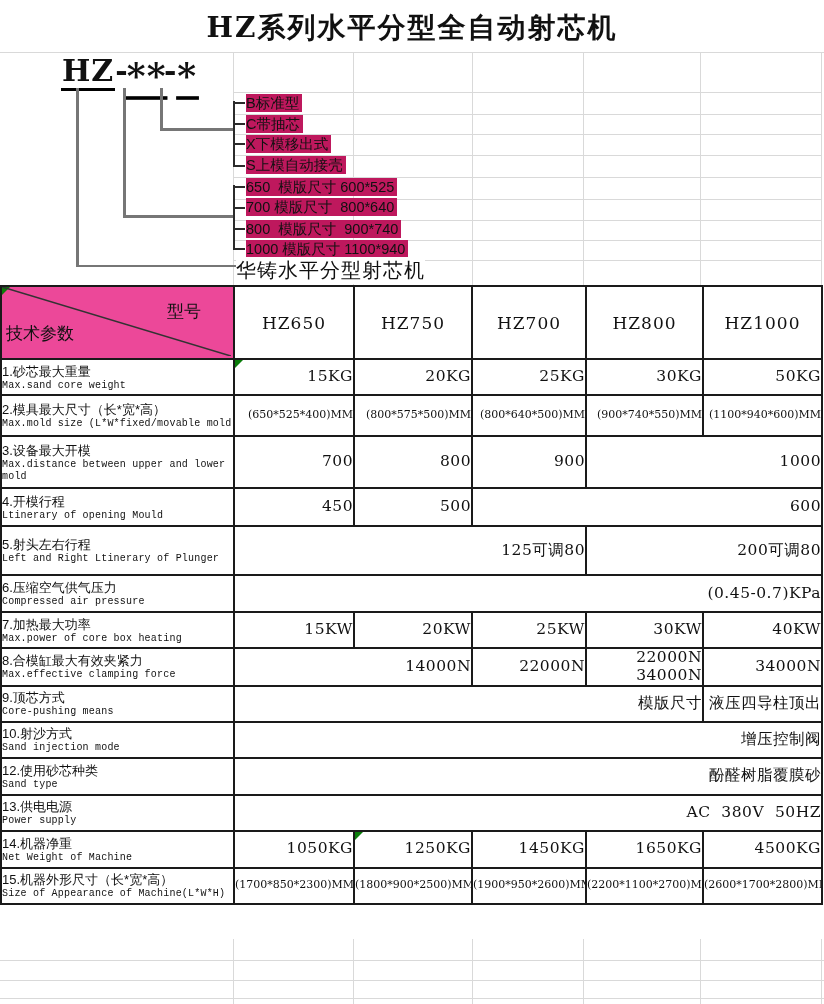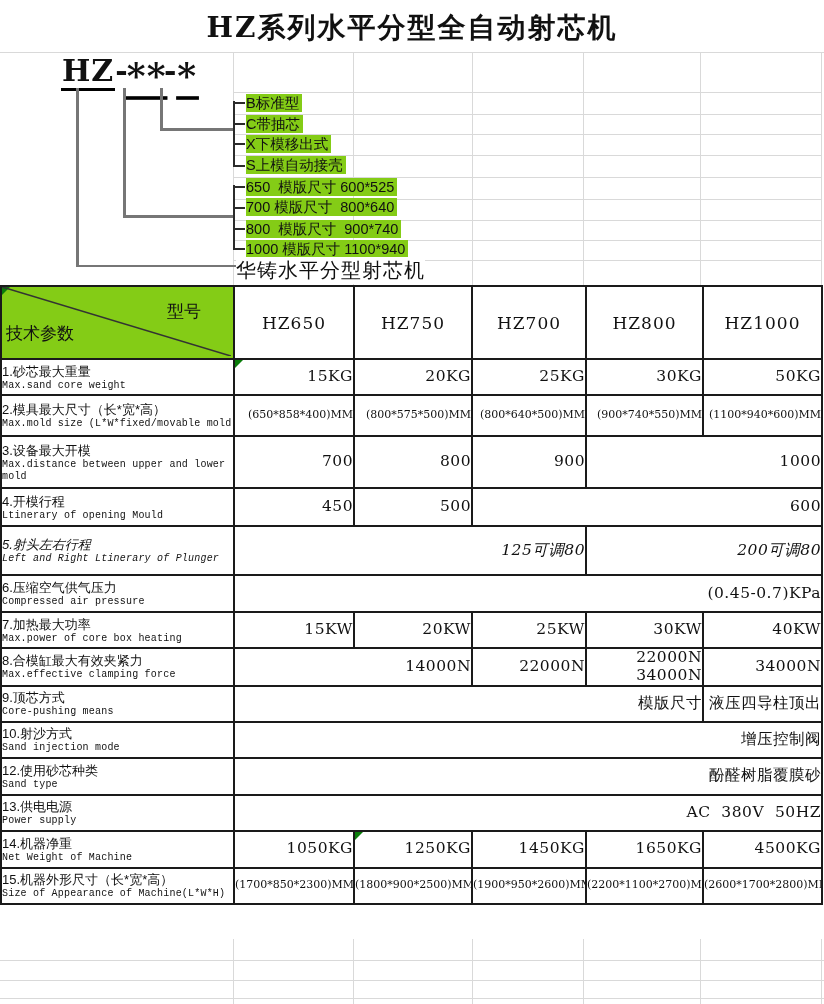--- a/index.html
+++ b/index.html
@@ -16,30 +16,30 @@
   
   .code{position:absolute;left:61px;top:53px;font-family:"DejaVu Serif", serif;
     font-weight:bold;font-size:30px;letter-spacing:1px;white-space:nowrap;}
   .code .u{border-bottom:3px solid #000;padding:0 1px;}
   .code .star{display:inline-block;transform:translateY(5px) scale(1.2);}
 
   .tl{position:absolute;background:#767676;}       
   .tk{position:absolute;background:#2b2b2b;}       
 
   .opt{position:absolute;left:246px;height:18px;line-height:19px;font-size:14.5px;
-    white-space:pre;background:#84cc16;padding-right:3px;}
+    white-space:pre;background:#be185d;padding-right:3px;}
   .brand{position:absolute;left:236px;top:257px;font-size:20px;letter-spacing:1px;
     white-space:nowrap;background:#fff;}
 
   
   table.spec{position:absolute;left:0;top:285px;width:822px;border-collapse:collapse;
     table-layout:fixed;}
   table.spec td,table.spec th{border:2px solid #1a1a1a;padding:0;overflow:hidden;
     position:relative;vertical-align:middle;}
-  th.corner{background:#84cc16;}
+  th.corner{background:#ec4899;}
   th.model{font-family:"DejaVu Serif", serif;font-weight:normal;font-size:17px;
     letter-spacing:1px;text-align:center;}
   .corner-lbl{position:absolute;font-size:17px;font-weight:normal;}
   .lbl-tr{top:13px;right:32px;}
   .lbl-bl{bottom:13px;left:4px;}
   td.rowlab{text-align:left;padding:1px 2px 1px 3px;}
   .r-cn{font-size:13px;line-height:17px;white-space:nowrap;}
   .r-en{font-family:"Liberation Mono", monospace;font-size:10px;line-height:12px;
     letter-spacing:0.2px;white-space:nowrap;}
   .r-en.wrap{white-space:normal;}
@@ -153,21 +153,21 @@
           <td class="val">20KG</td>
           <td class="val">25KG</td>
           <td class="val">30KG</td>
           <td class="val">50KG</td>
         </tr>
         <tr style="height: 41px;">
           <td class="rowlab">
             <div class="r-cn">2.模具最大尺寸（长*宽*高）</div>
             <div class="r-en">Max.mold size (L*W*fixed/movable mold</div>
           </td>
-          <td class="val small">(650*858*400)MM</td>
+          <td class="val small">(650*525*400)MM</td>
           <td class="val small">(800*575*500)MM</td>
           <td class="val small">(800*640*500)MM</td>
           <td class="val small">(900*740*550)MM</td>
           <td class="val small">(1100*940*600)MM</td>
         </tr>
         <tr style="height: 52px;">
           <td class="rowlab">
             <div class="r-cn">3.设备最大开模</div>
             <div class="r-en wrap">Max.distance between upper and lower mold</div>
           </td>
@@ -178,21 +178,21 @@
         </tr>
         <tr style="height: 38px;">
           <td class="rowlab">
             <div class="r-cn">4.开模行程</div>
             <div class="r-en">Ltinerary of opening Mould</div>
           </td>
           <td class="val">450</td>
           <td class="val">500</td>
           <td class="val" colspan="3">600</td>
         </tr>
-        <tr style="height: 49px; font-style: italic;">
+        <tr style="height: 49px;">
           <td class="rowlab">
             <div class="r-cn">5.射头左右行程</div>
             <div class="r-en">Left and Right Ltinerary of Plunger</div>
           </td>
           <td class="val" colspan="3">125可调80</td>
           <td class="val" colspan="2">200可调80</td>
         </tr>
         <tr style="height: 37px;">
           <td class="rowlab">
             <div class="r-cn">6.压缩空气供气压力</div>

